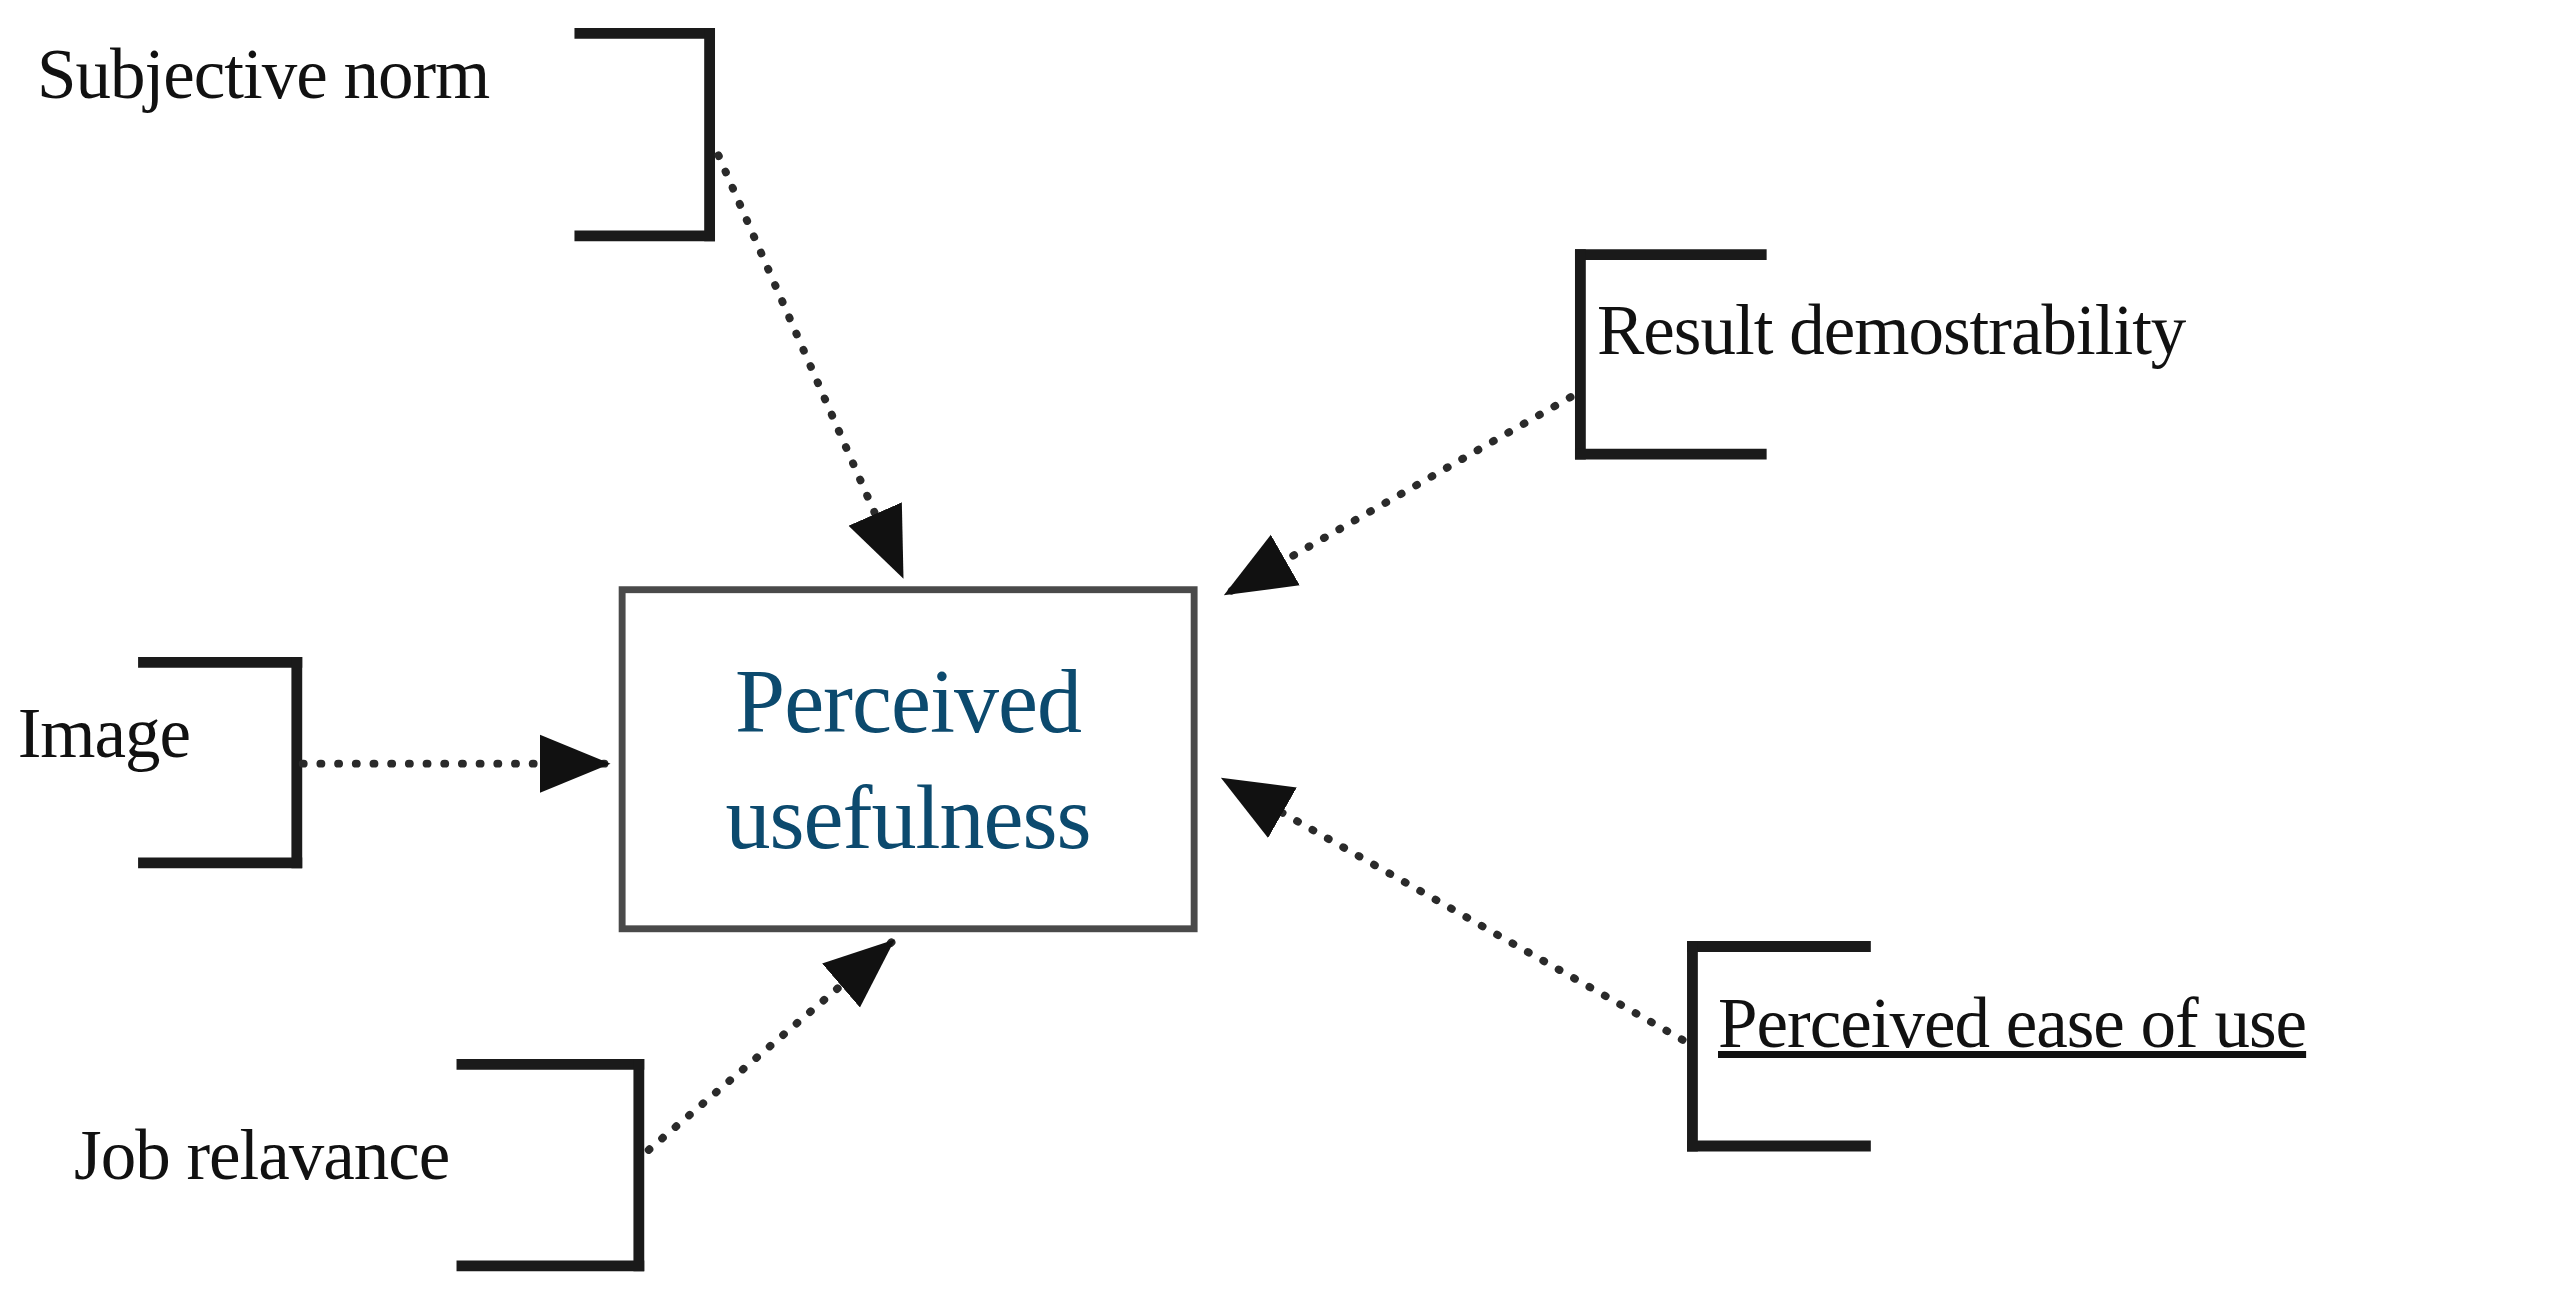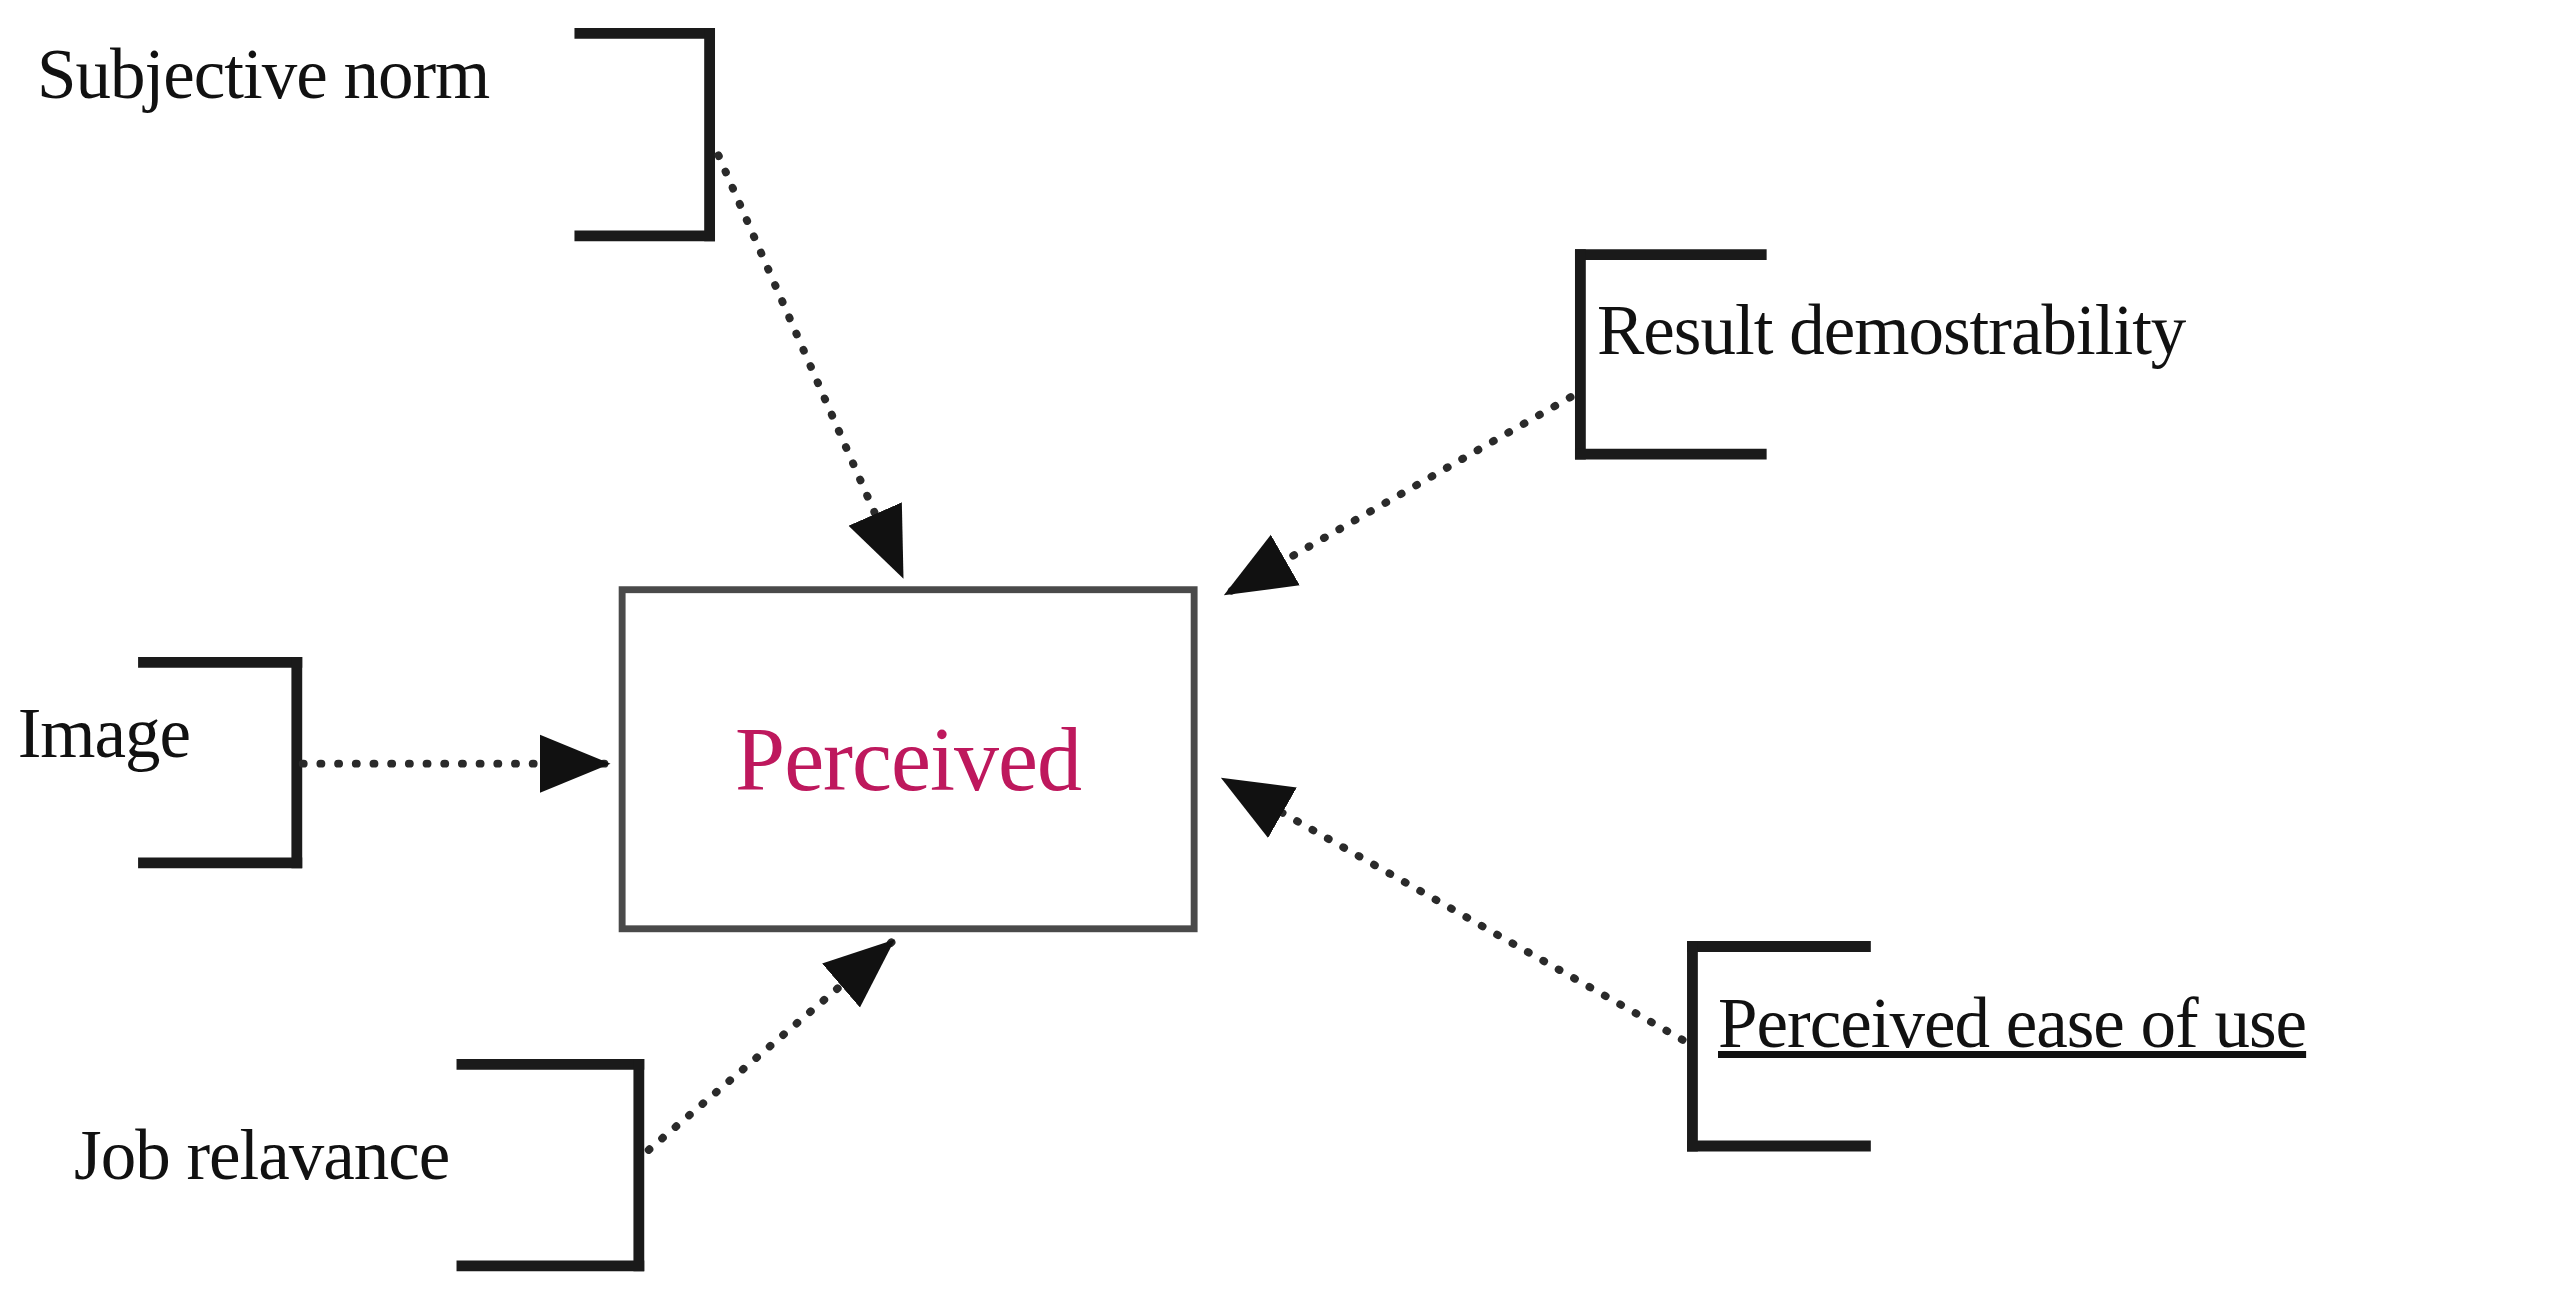--- a/index.html
+++ b/index.html
@@ -35,21 +35,21 @@
   .center-label {
     position: absolute;
     left: 622px;
     top: 590px;
     width: 572px;
     height: 339px;
     display: flex;
     flex-direction: column;
     align-items: center;
     justify-content: center;
-    color: #be185d;
+    color: #0c4a6e;
     font-family: "Liberation Serif", "DejaVu Serif", serif;
     font-size: 90px;
     line-height: 1.28;
     text-align: center;
     letter-spacing: -1px;
   }
   
   #lbl-subjective-norm { left: 37px;  top: 39px; }
   #lbl-image           { left: 17.7px;  top: 698px; }
   #lbl-job-relavance   { left: 74px;  top: 1120px; }
@@ -104,20 +104,21 @@
       <path d="M731,158 L918,586"></path>
       <path d="M308,777 L618,777"></path>
       <path d="M660,1170 L908,958"></path>
       <path d="M1598,404 L1248,604"></path>
       <path d="M1712,1058 L1245,793"></path>
     </g>
   </svg>
 
   <div class="center-label">
     <span>Perceived</span>
+    <span>usefulness</span>
   </div>
 
   <div class="node-label" id="lbl-subjective-norm">Subjective norm</div>
 
   <div class="node-label" id="lbl-image">Image</div>
 
   <div class="node-label" id="lbl-result-demo">Result demostrability</div>
 
   <div class="node-label" id="lbl-job-relavance">Job relavance</div>
 

